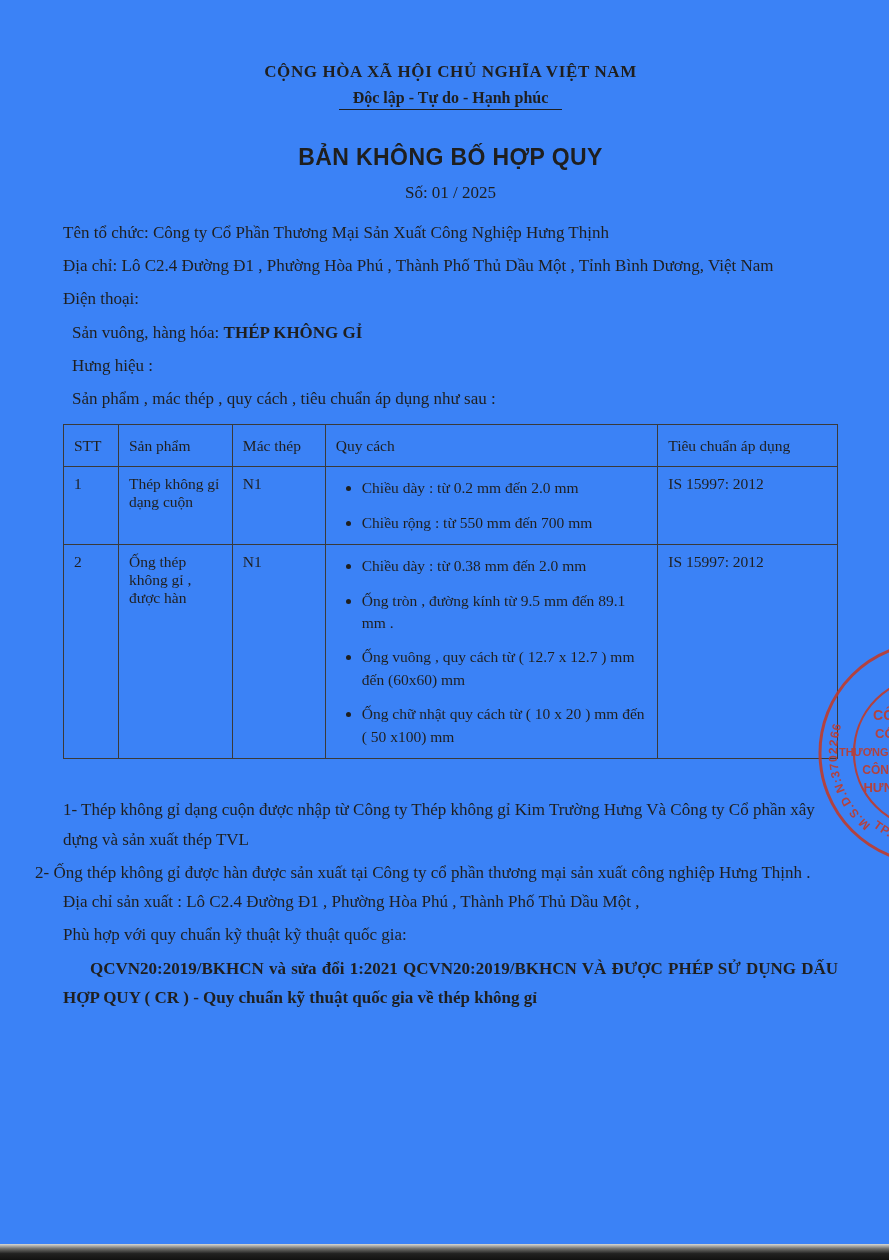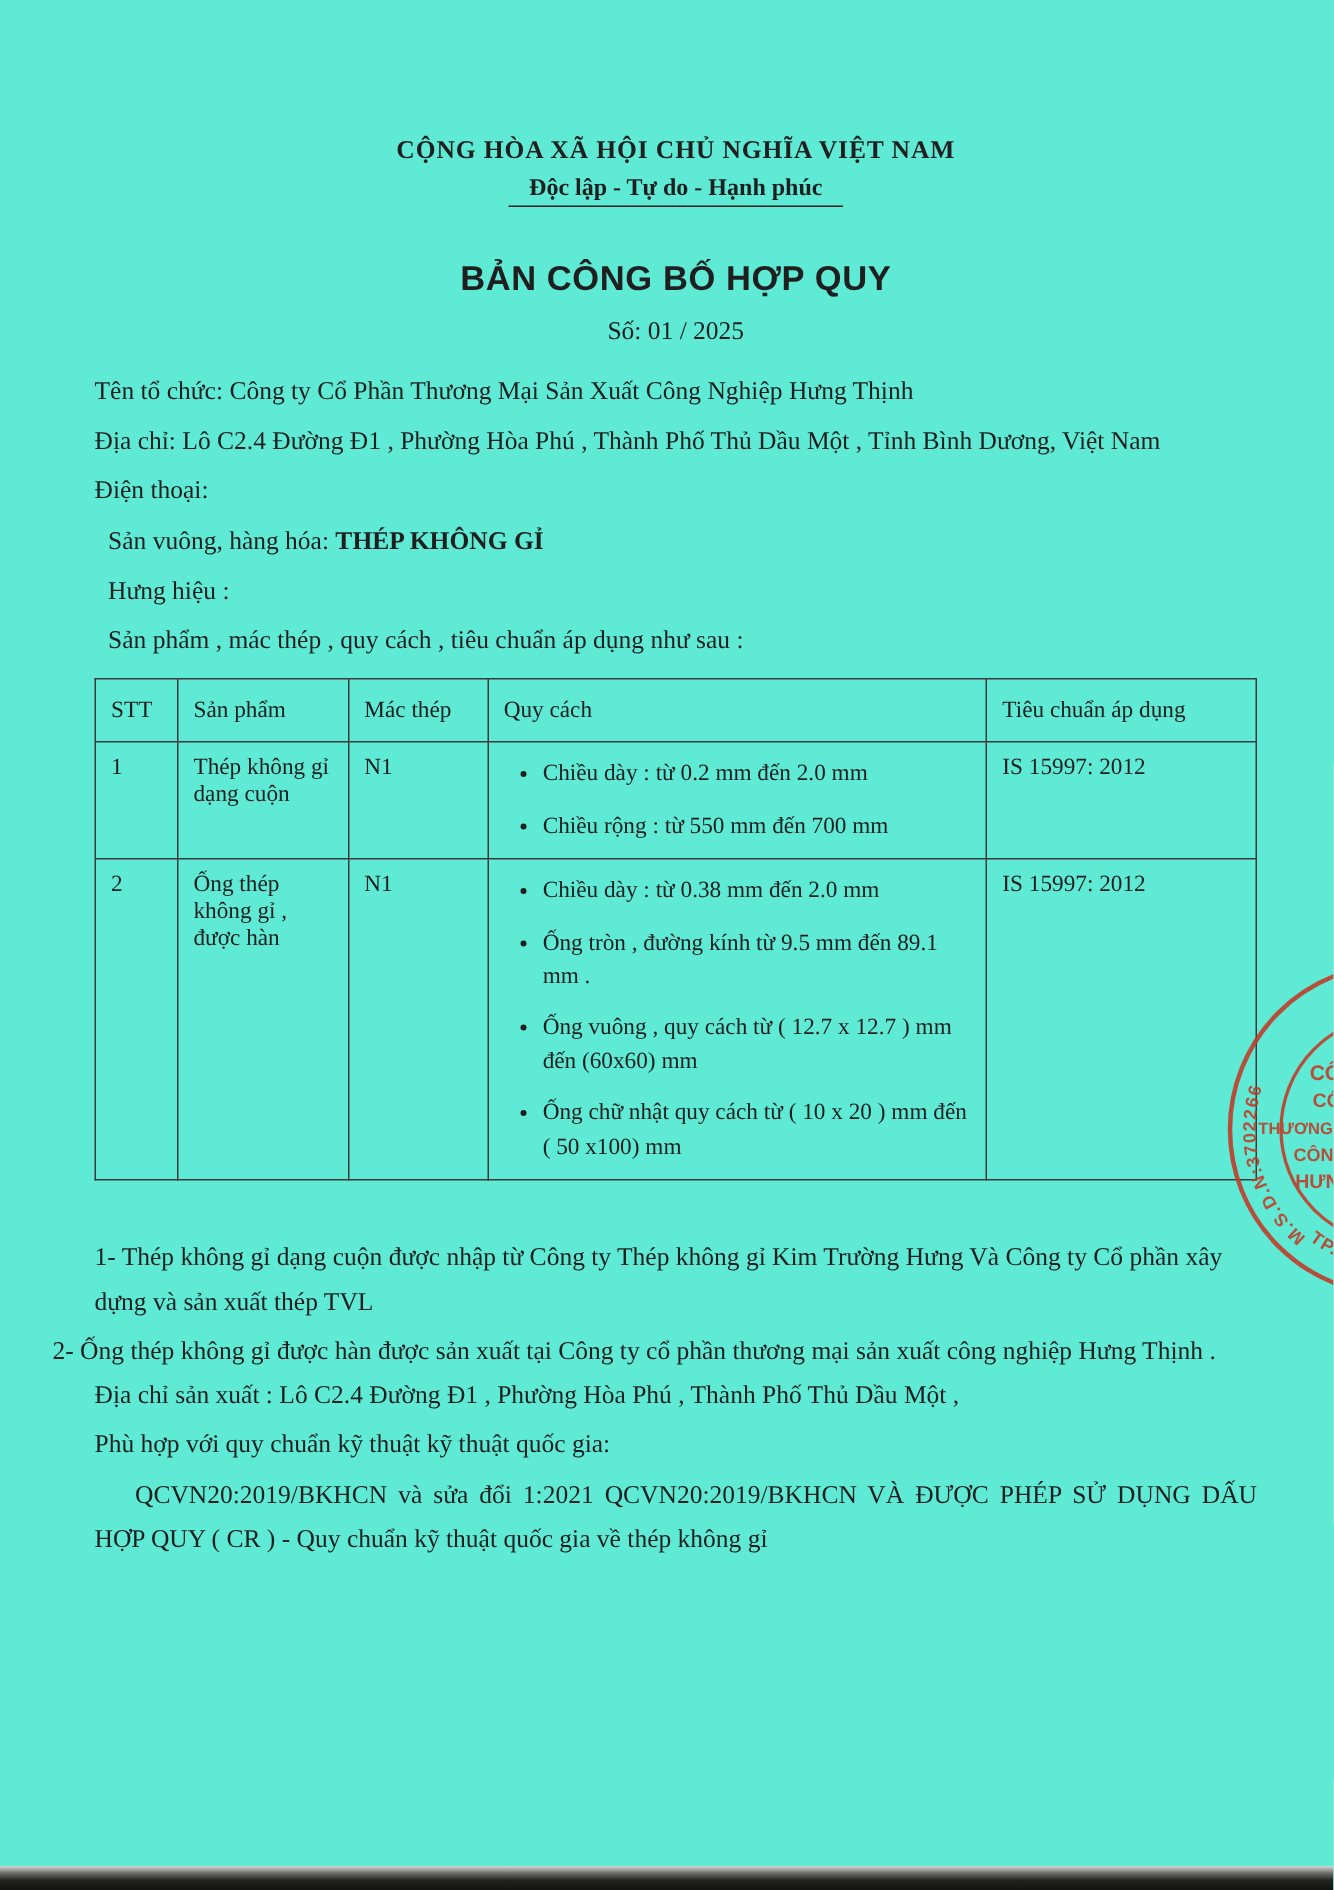--- a/index.html
+++ b/index.html
@@ -5,24 +5,24 @@
   html, body { margin: 0; padding: 0; }
   body {
     width: 889px; height: 1260px;
     background: #e8e8e6;
     font-family: "Liberation Serif", serif;
     color: #1f1f1f;
   }
   .page {
     position: relative;
     width: 889px; height: 1260px;
-    background: #5eead4;
+    background: #3b82f6;
     overflow: hidden;
     box-sizing: border-box;
-    padding: 90px 51px 0 63px;
+    padding: 62px 51px 0 63px;
   }
   .centered { text-align: center; }
   .nat-line1 {
     font-size: 17px; font-weight: bold; letter-spacing: 0.6px;
     margin-bottom: 7px;
   }
   .nat-line2 {
     font-size: 16px; font-weight: bold; margin-bottom: 34px;
   }
   .nat-line2 .underlined {
@@ -63,21 +63,21 @@
   td.cell-mt  { text-align: center; }
   ul.specs { margin: 2px 0 2px 0; padding-left: 26px; }
   ul.specs li { margin-bottom: 12px; line-height: 1.45; }
   ul.specs li:last-child { margin-bottom: 2px; }
   .notes { margin-top: 36px; font-size: 17px; line-height: 1.72; }
   .notes p { margin: 0 0 4px 0; }
   .note-1 { margin-left: 27px; }
   .note-2 { margin-left: 55px; text-indent: -28px; }
   .note-cont { margin-left: 27px; }
   .conform-line { margin-left: 27px; }
-  .final-para { text-indent: 27px; text-align: justify; margin-top: 2px; }
+  .final-para { text-indent: 27px; text-align: justify; margin-top: 2px; font-weight: bold; }
   .stamp {
     position: absolute;
     left: 805px; top: 628px;
     opacity: 0.88;
     pointer-events: none;
   }
   .stamp text { fill: #c23a27; font-family: "Liberation Sans", sans-serif; font-weight: bold; }
   .scan-bottom {
     position: absolute; left: 0; bottom: 0;
     width: 100%; height: 16px;
@@ -87,21 +87,21 @@
 </head>
 <body>
 
 <div class="page">
 
   <div class="centered nat-line1">CỘNG HÒA XÃ HỘI CHỦ NGHĨA VIỆT NAM</div>
   <div class="centered nat-line2">
     <span class="underlined">Độc lập - Tự do - Hạnh phúc</span>
   </div>
 
-  <div class="centered doc-title">BẢN CÔNG BỐ HỢP QUY</div>
+  <div class="centered doc-title">BẢN KHÔNG BỐ HỢP QUY</div>
   <div class="centered doc-number">Số: 01 / 2025</div>
 
   <div class="info">
     <p>Tên tổ chức: Công ty Cổ Phần Thương Mại Sản Xuất Công Nghiệp Hưng Thịnh</p>
     <p>Địa chỉ: Lô C2.4 Đường Đ1 , Phường Hòa Phú , Thành Phố Thủ Dầu Một , Tỉnh Bình Dương, Việt Nam</p>
     <p>Điện thoại:</p>
     <p class="indented"><span>Sản vuông, hàng hóa: </span><span class="bold">THÉP KHÔNG GỈ</span></p>
     <p class="indented">Hưng hiệu :</p>
     <p class="indented">Sản phẩm , mác thép , quy cách , tiêu chuẩn áp dụng như sau :</p>
   </div>

